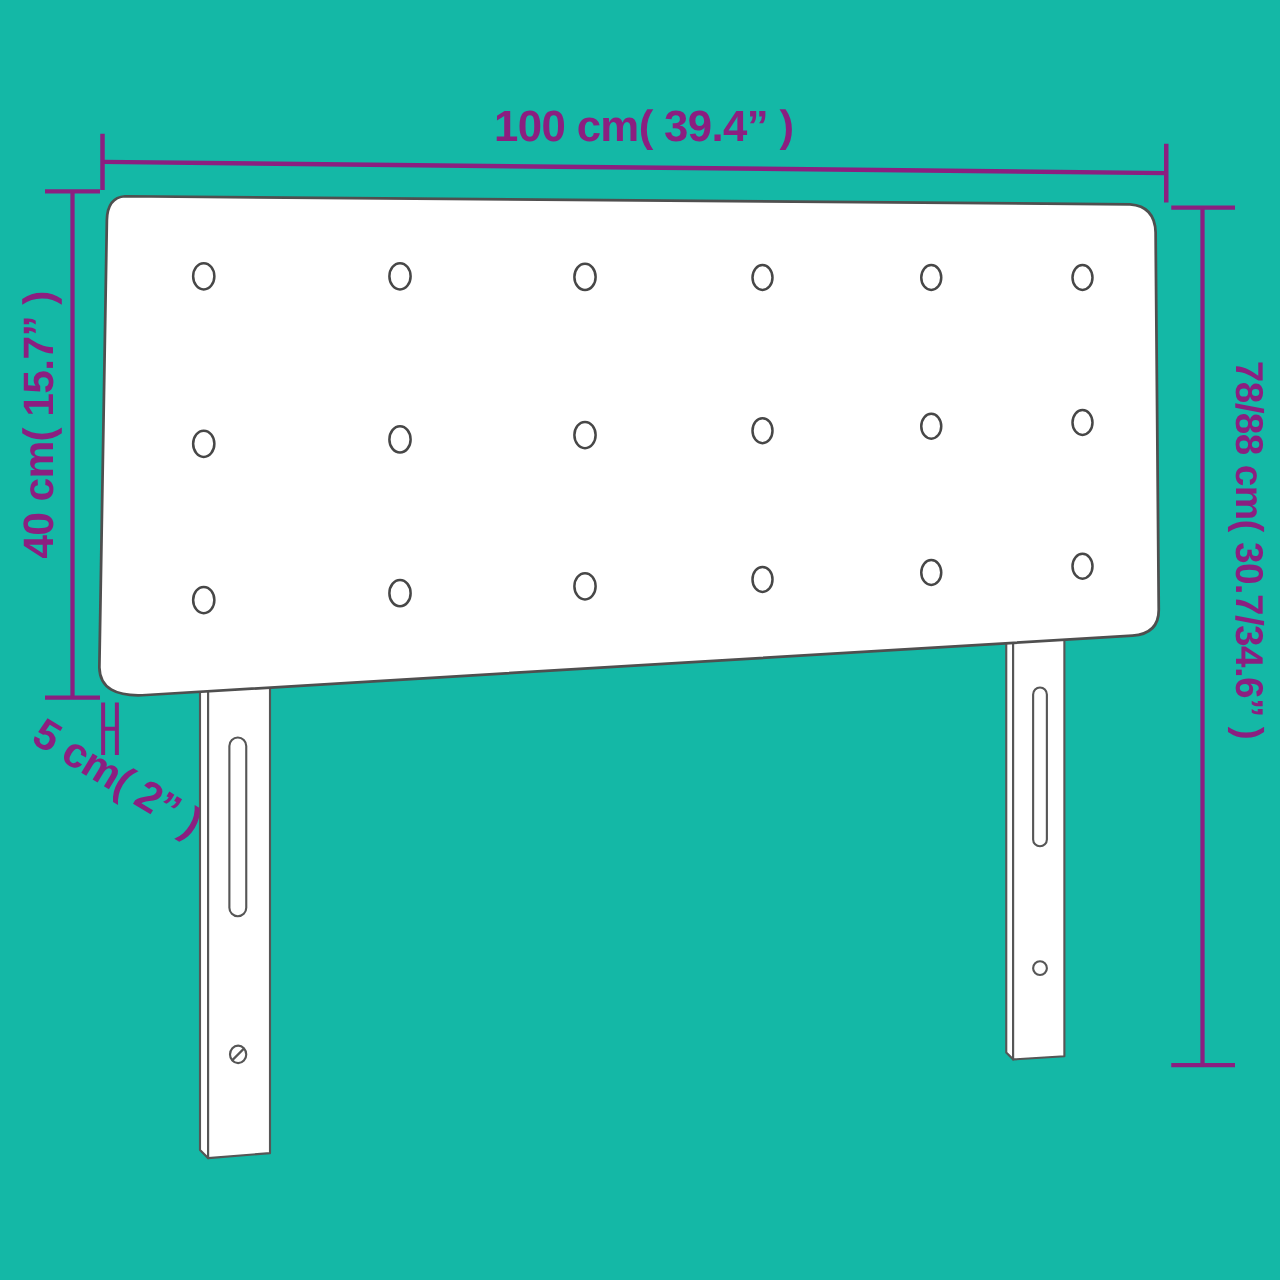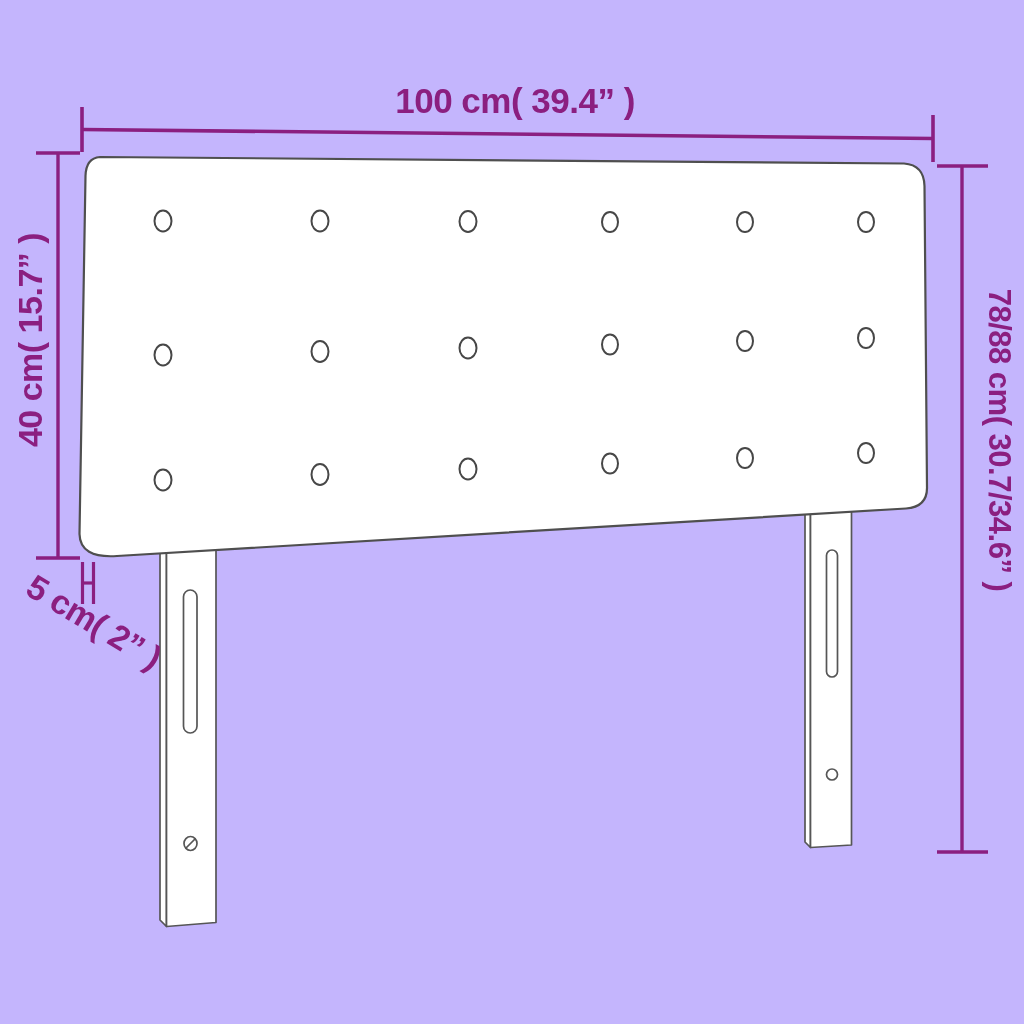--- a/index.html
+++ b/index.html
@@ -8,21 +8,21 @@
     background: #ffffff;
     width: 1024px;
     height: 1024px;
     overflow: hidden;
     font-family: "Liberation Sans", sans-serif;
   }
   .stage {
     position: relative;
     width: 1024px;
     height: 1024px;
-    background: #c4b5fd;
+    background: #14b8a6;
   }
   svg { display: block; }
   .dim-text {
     font-family: "Liberation Sans", "DejaVu Sans", sans-serif;
     font-weight: bold;
     letter-spacing: -0.5px;
   }
 </style>
 </head>
 <body>

